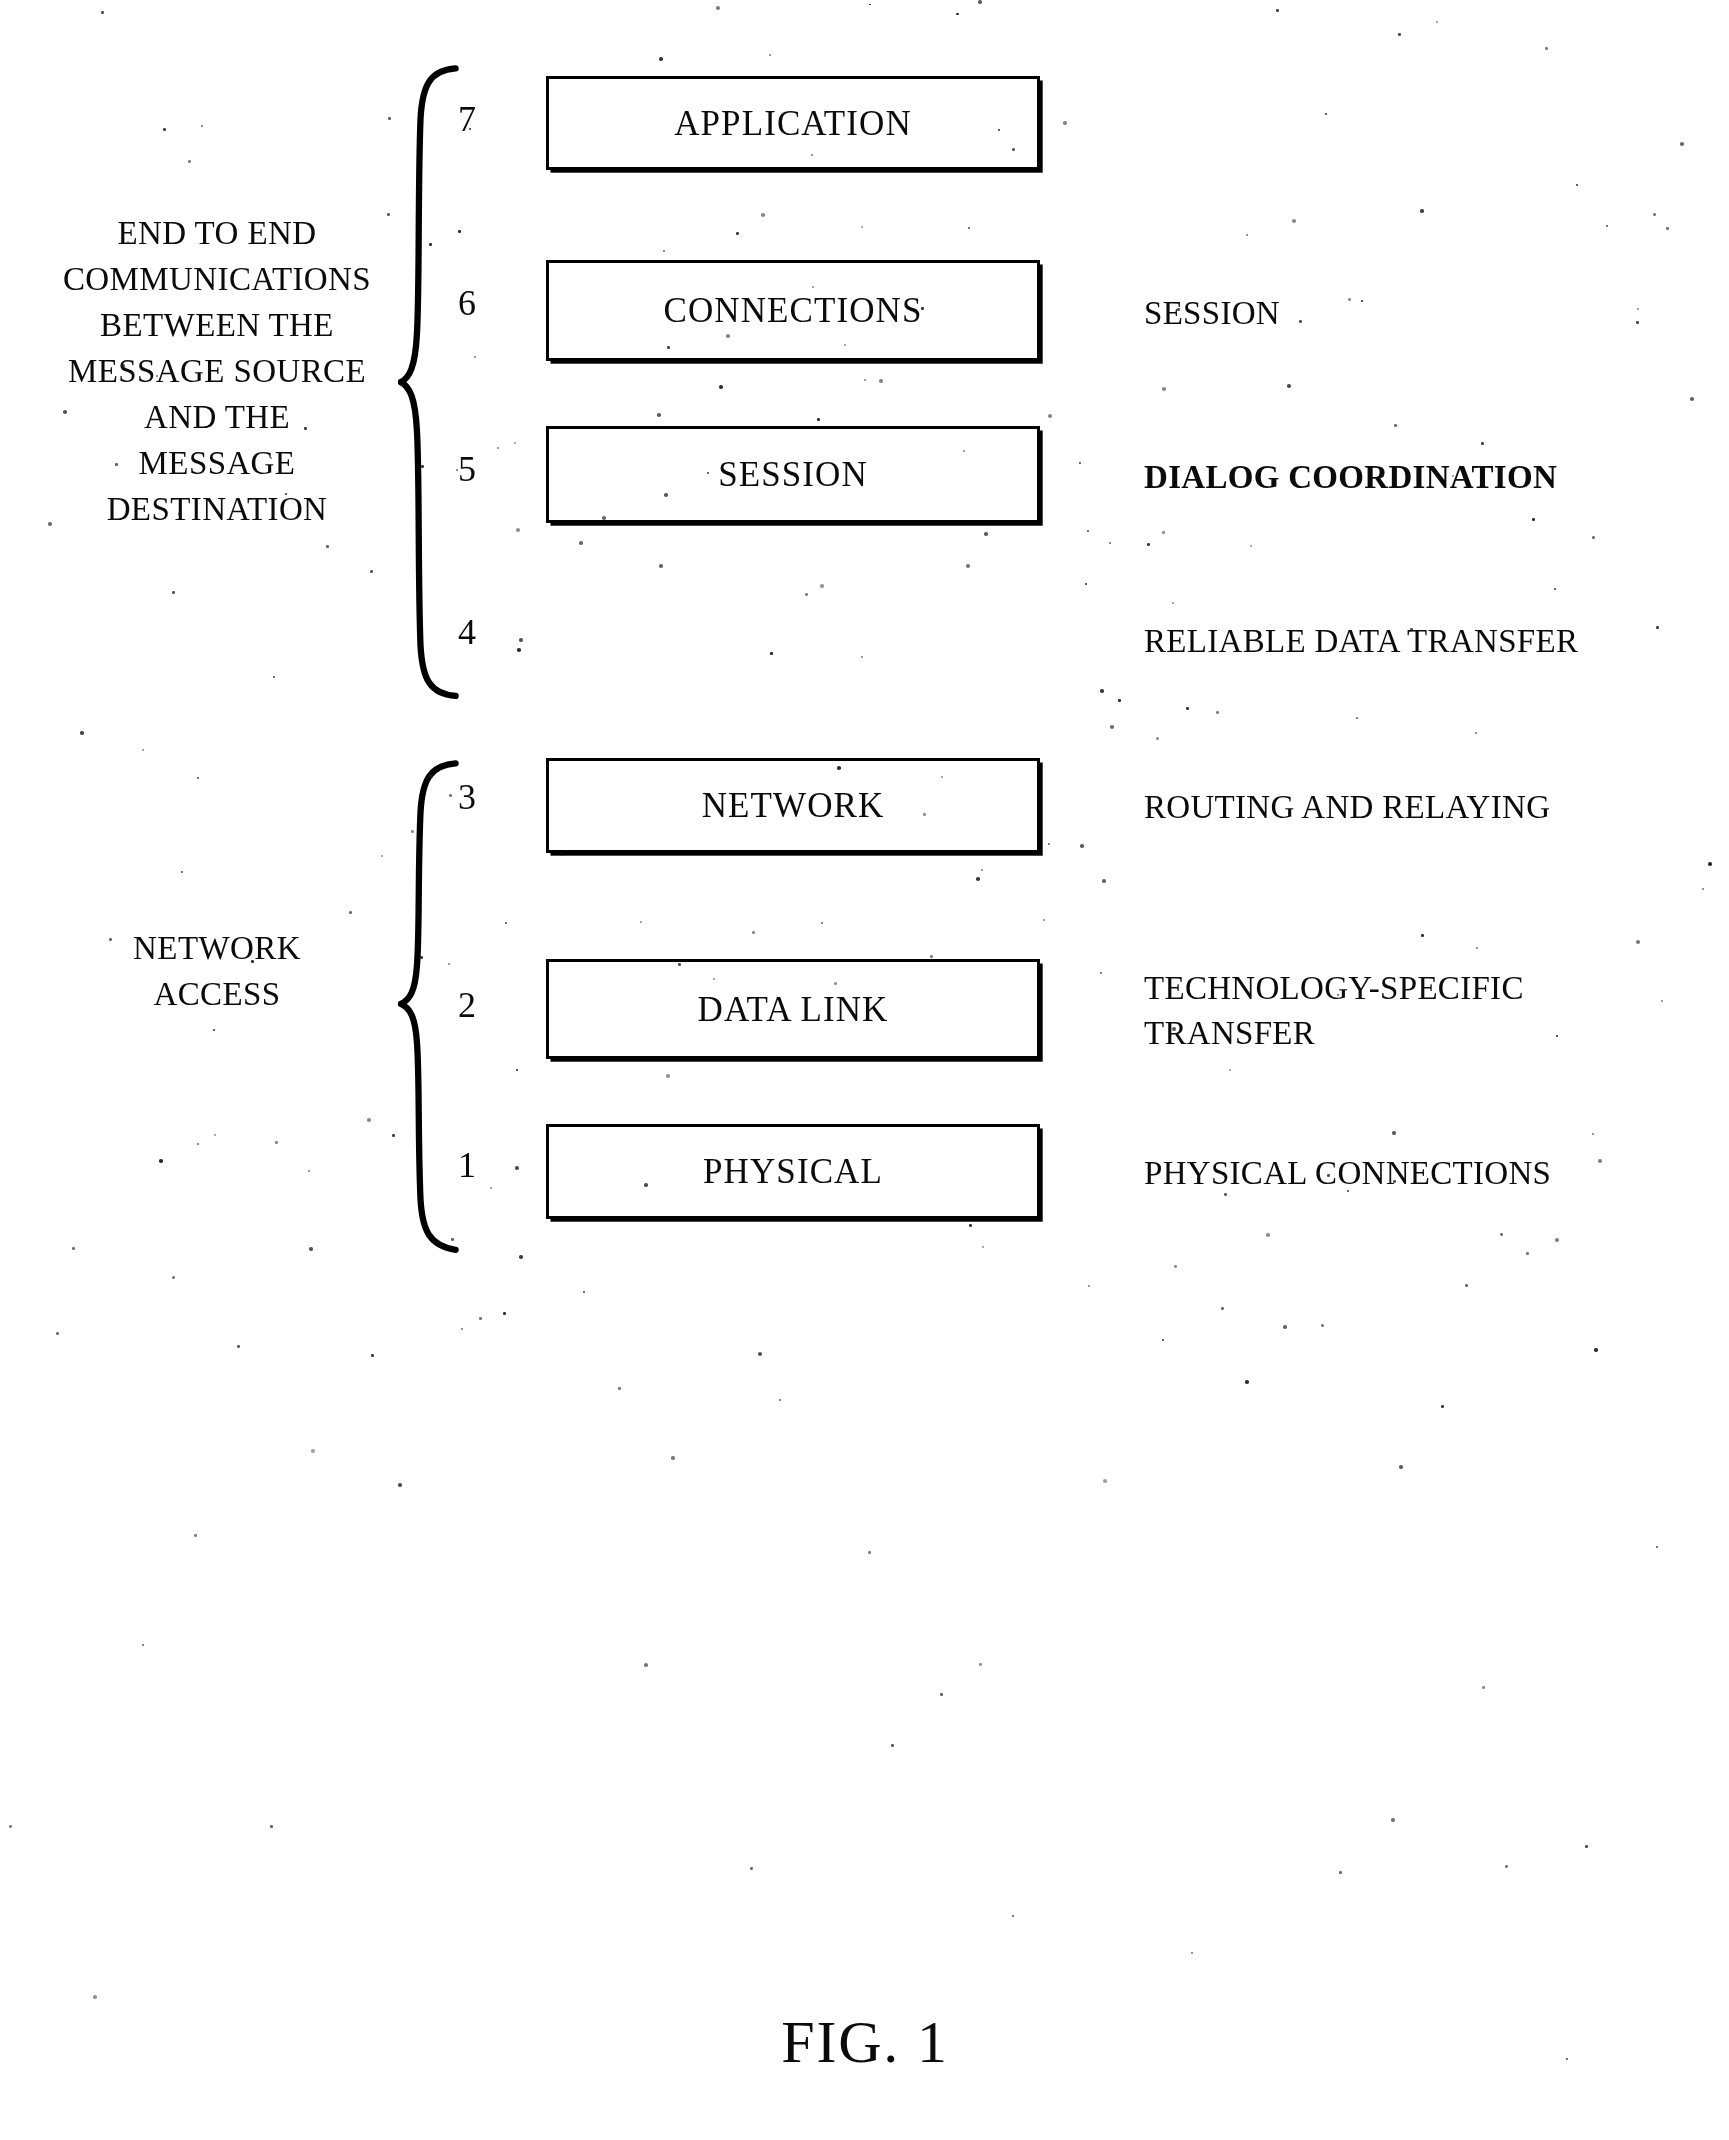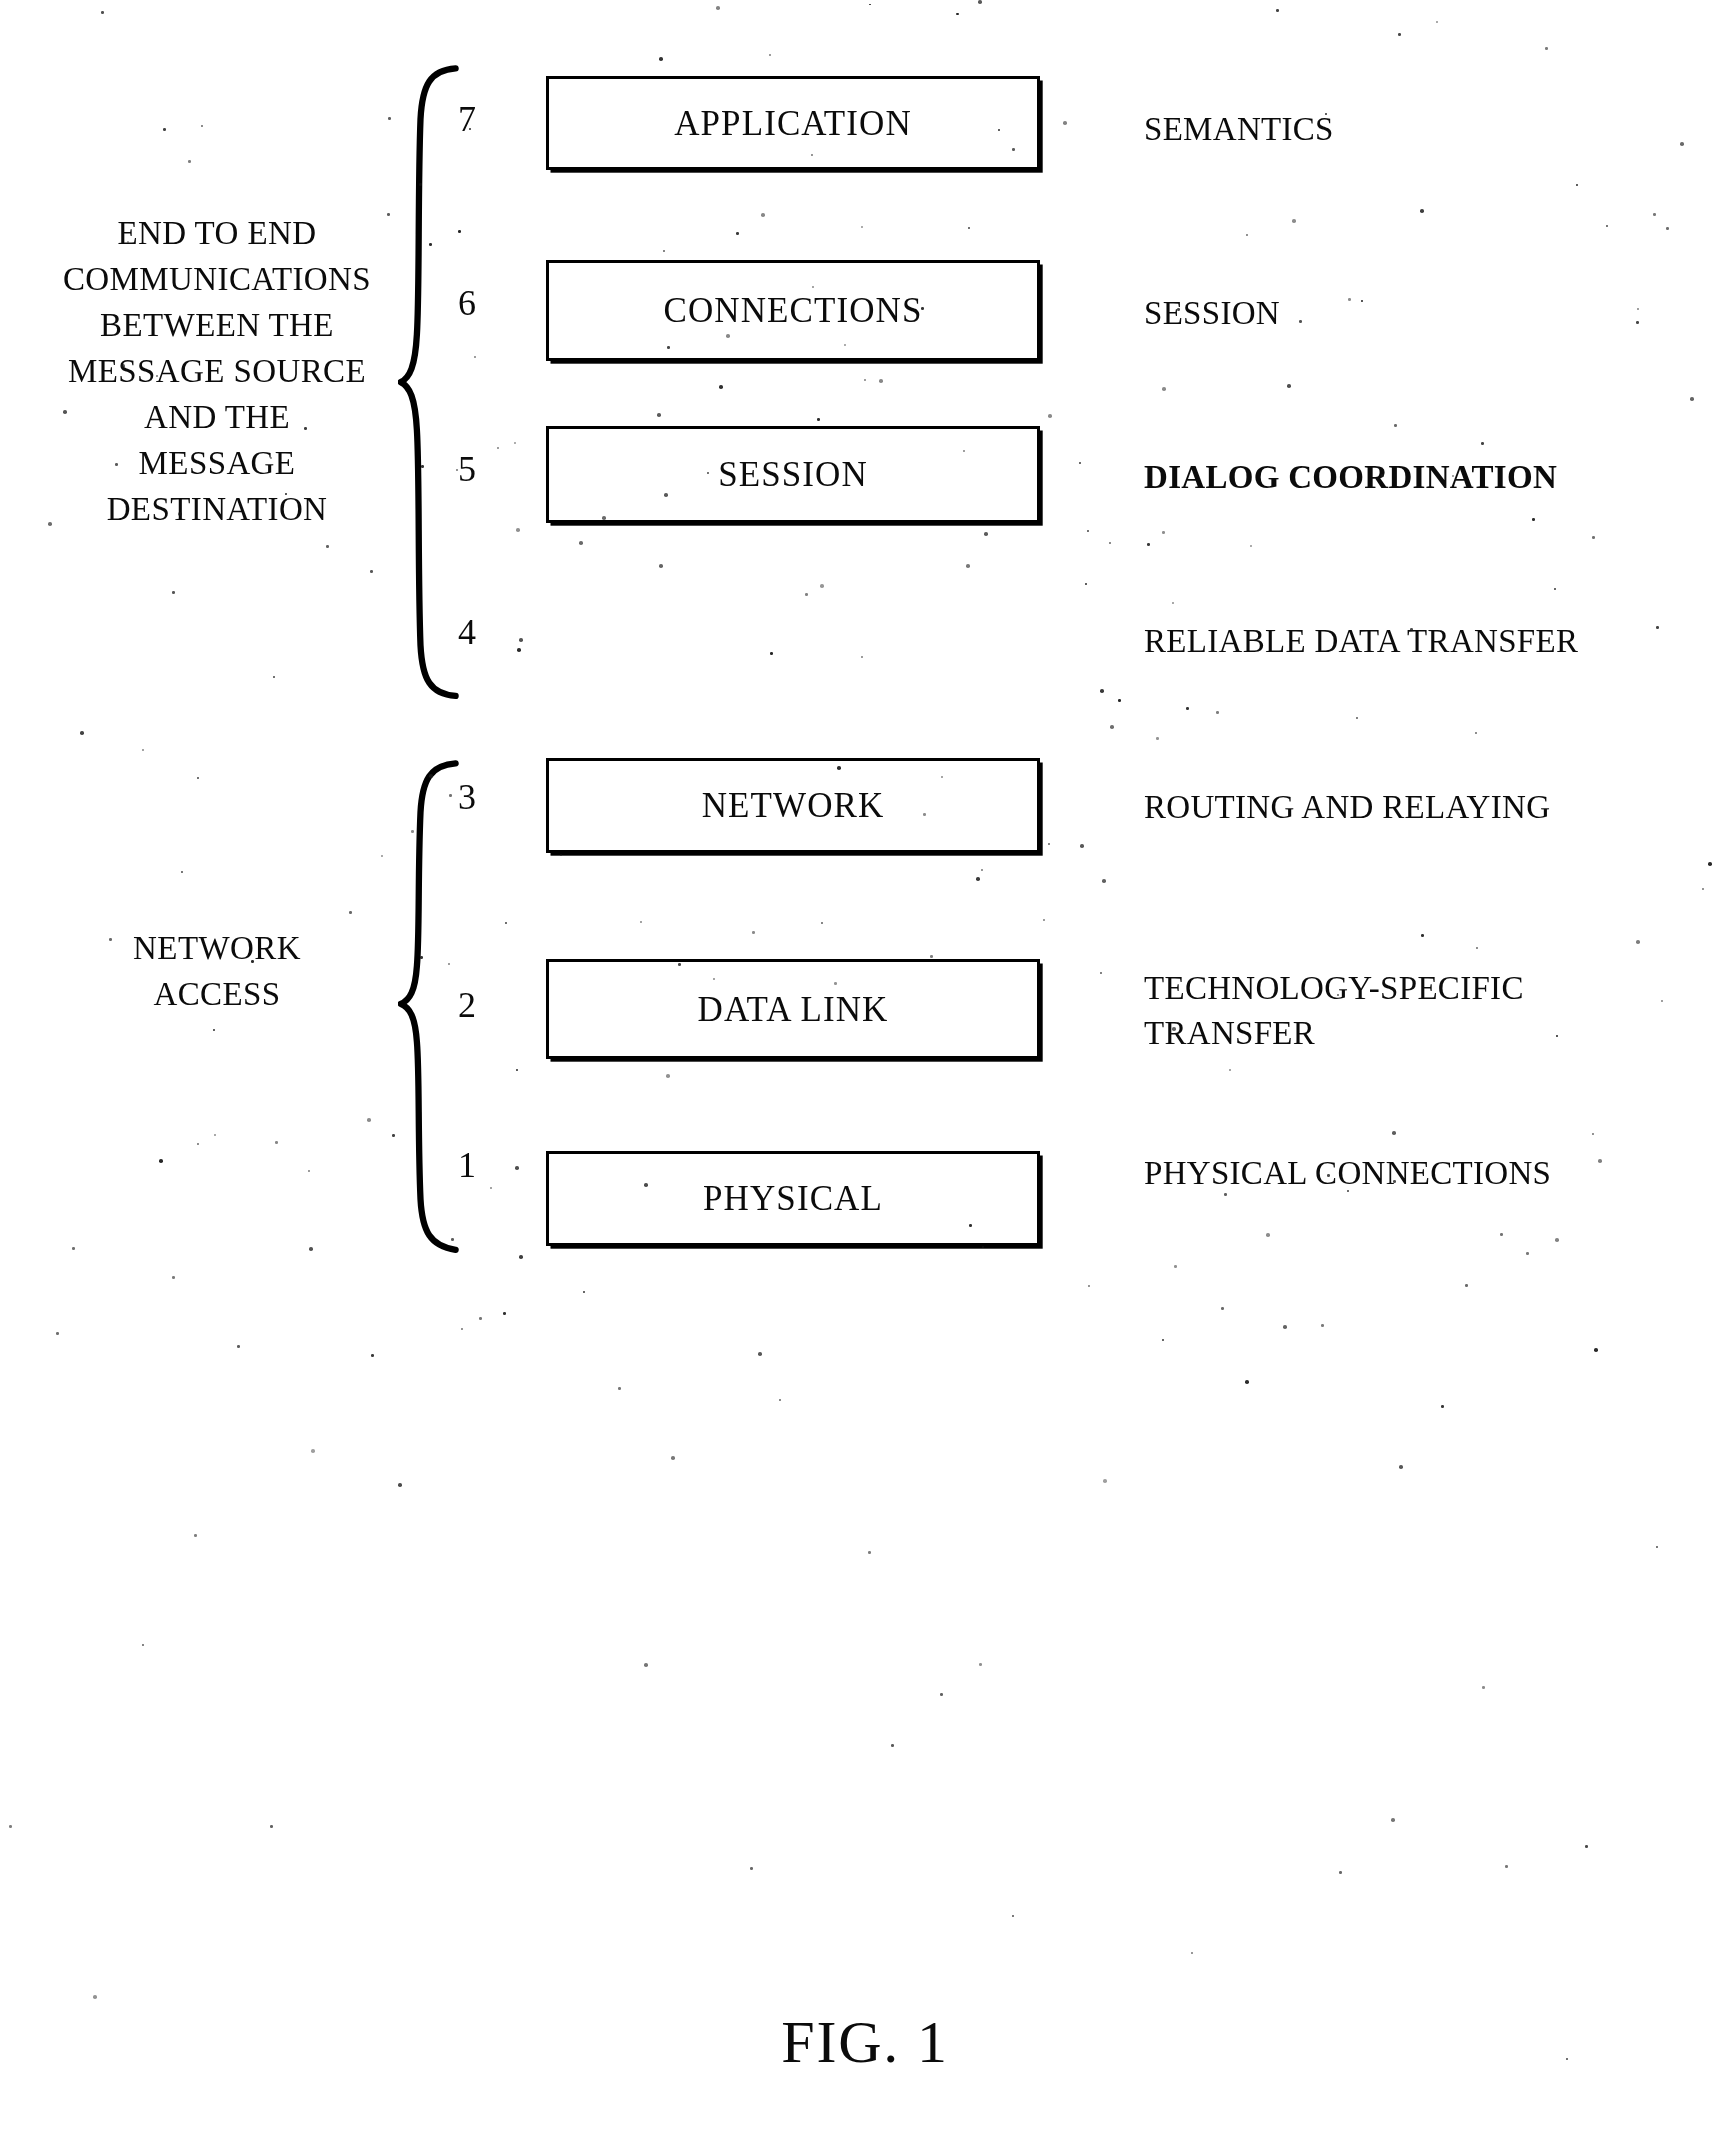--- a/index.html
+++ b/index.html
@@ -177,25 +177,24 @@
 
 
   <div class="layer-box" style="top:758px; height:95px;">
     <span class="layer-box-label">NETWORK</span>
   </div>
 
   <div class="layer-box" style="top:959px; height:100px;">
     <span class="layer-box-label">DATA LINK</span>
   </div>
 
-  <div class="layer-box" style="top:1124px; height:95px;margin-top:27px;">
+  <div class="layer-box" style="top:1124px; height:95px;">
     <span class="layer-box-label">PHYSICAL</span>
   </div>
 
-  <div class="layer-description" style="top:107px;">SEMANTICS</div>
 
   <div class="layer-description" style="top:291px;">SESSION</div>
 
   <div class="layer-description" style="top:455px;font-weight:bold;">DIALOG COORDINATION</div>
 
   <div class="layer-description" style="top:619px;">RELIABLE DATA TRANSFER</div>
 
   <div class="layer-description" style="top:785px;">ROUTING AND RELAYING</div>
 
   <div class="layer-description" style="top:1151px;">PHYSICAL CONNECTIONS</div>

